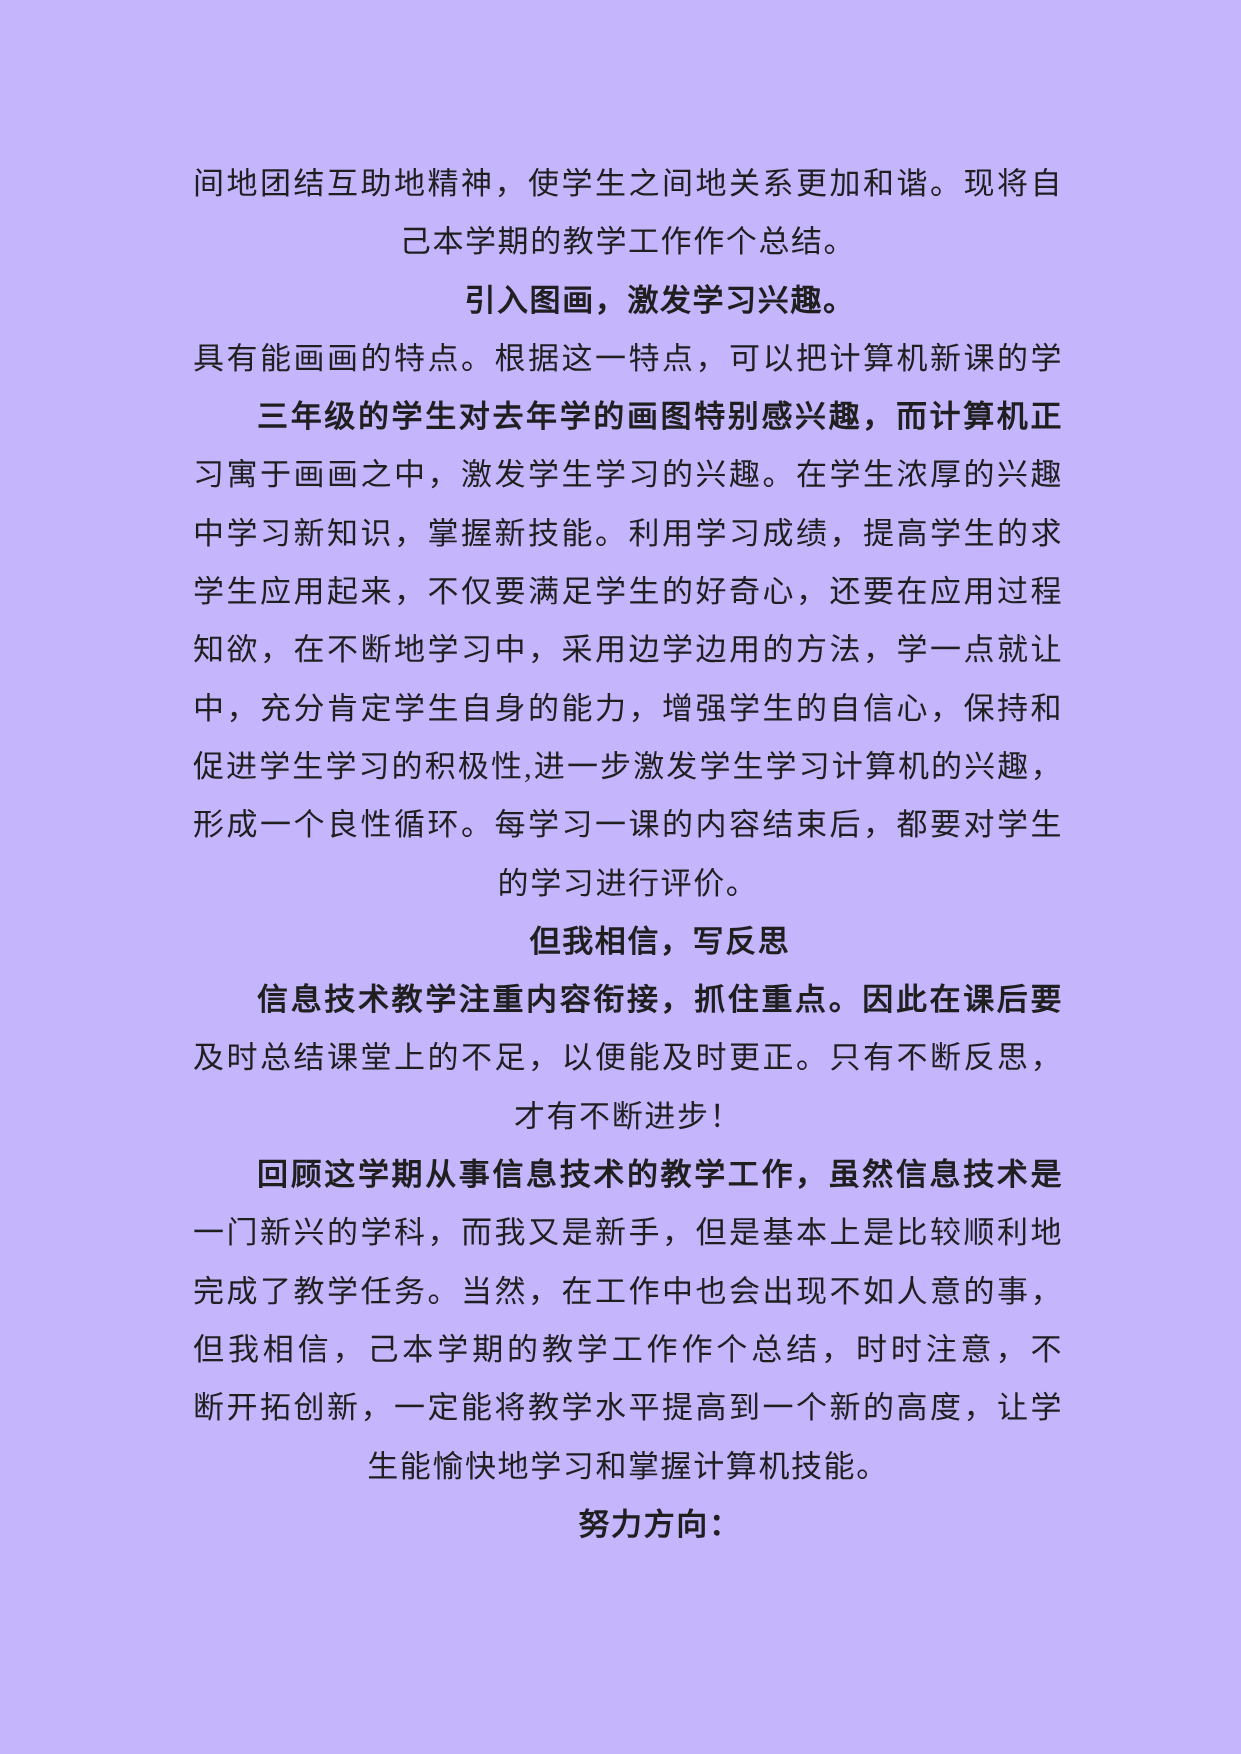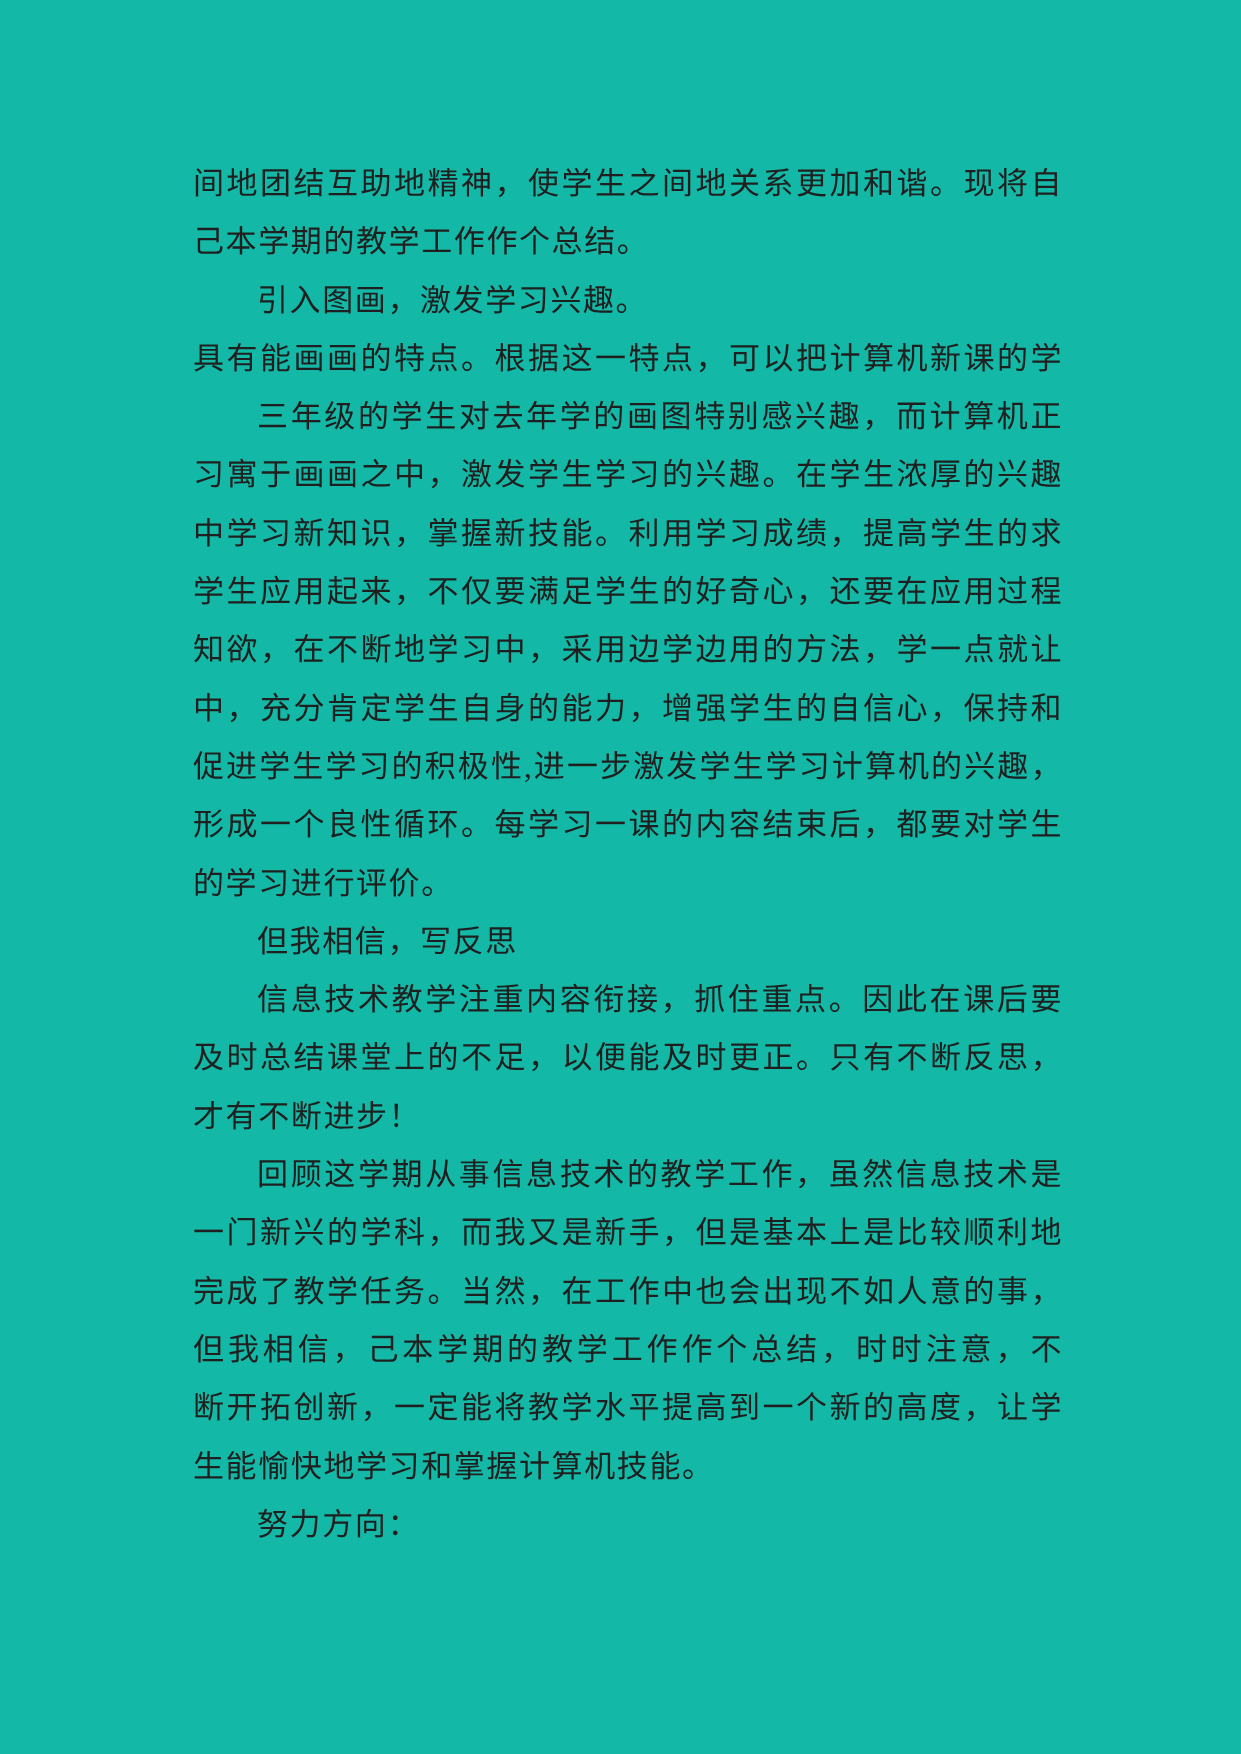--- a/index.html
+++ b/index.html
@@ -4,46 +4,47 @@
 <style>
   html, body {
     margin: 0;
     padding: 0;
     background: #ffffff;
   }
   .page {
     position: relative;
     width: 1241px;
     height: 1754px;
-    background: #14b8a6;
+    background: #c4b5fd;
     overflow: hidden;
     font-family: "Liberation Serif", serif;
   }
   .doc-body {
     position: absolute;
     top: 155px;
     left: 193px;
     width: 870px;
     color: #1f1f1f;
   }
   .doc-line {
     height: 58.3px;
     line-height: 58.3px;
     font-size: 31px;
     letter-spacing: 1.6px;
     font-weight: 400;
-    text-align: left;
+    text-align: center;
   }
   .doc-line.justify {
     text-align: justify;
     text-align-last: justify;
     -moz-text-align-last: justify;
   }
   .doc-line.indent {
     padding-left: 64px;
+    font-weight: bold;
   }
 </style>
 </head>
 <body>
 
 <div class="page">
   <div class="doc-body" id="doc-body" style="color: rgb(31, 31, 31);">
       <div>
         <div class="doc-line justify">间地团结互助地精神，使学生之间地关系更加和谐。现将自</div>
         <div class="doc-line">己本学期的教学工作作个总结。</div>

